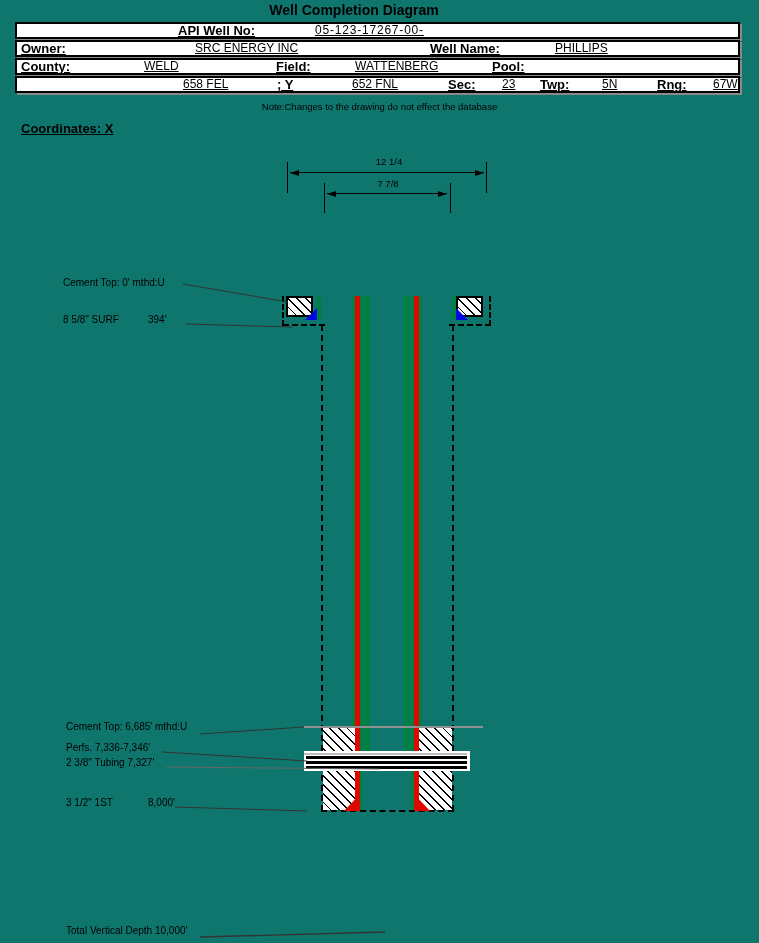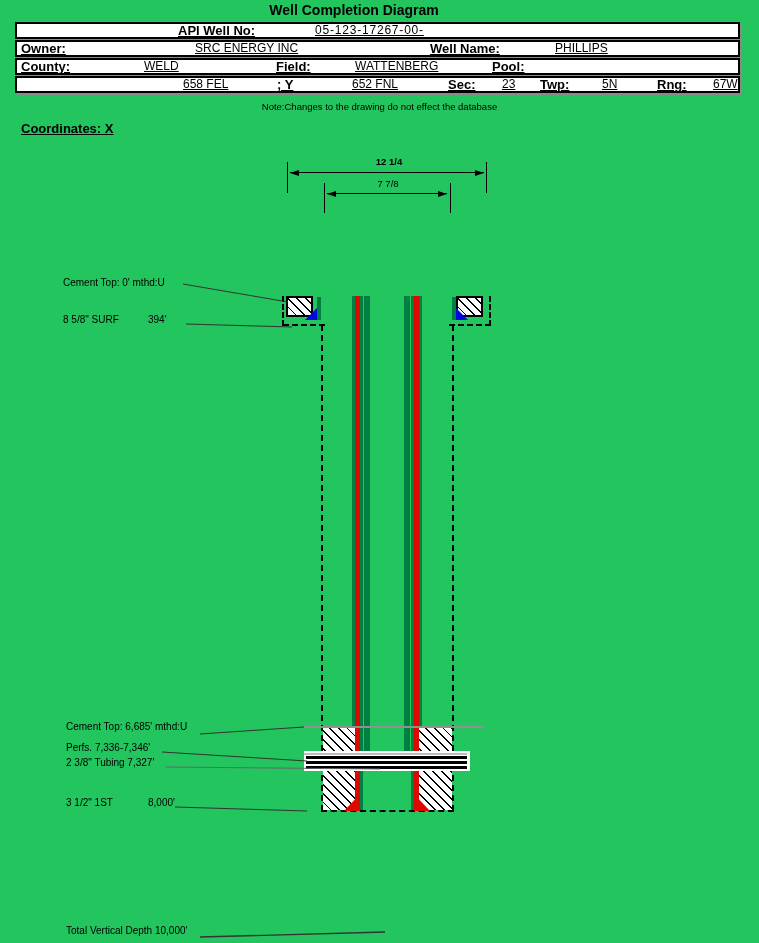--- a/index.html
+++ b/index.html
@@ -1,17 +1,17 @@
 <!DOCTYPE html>
 <html><head>
 <meta charset="utf-8">
 <style>
   html,body{margin:0;padding:0;background:#fff;}
   .page{
-    position:relative;width:759px;height:943px;background:#22c55e;overflow:hidden;
+    position:relative;width:759px;height:943px;background:#0f766e;overflow:hidden;
     font-family:"Liberation Sans","DejaVu Sans",sans-serif;color:#000;
   }
   .abs{position:absolute;}
   
   .page-title{font-size:14px;font-weight:bold;text-align:center;white-space:nowrap;}
   .hrow{
     position:absolute;left:15px;width:725px;height:17px;
     border:2px solid #000;box-sizing:border-box;background:#fff;
     box-shadow:2px 2px 0 0 #8a8a8a;
   }
@@ -80,21 +80,21 @@
     <span class="val" style="left:485px;">23</span>
     <span class="lbl" style="left:523px;">Twp:</span>
     <span class="val" style="left:585px;">5N</span>
     <span class="lbl" style="left:640px;">Rng:</span>
     <span class="val" style="left:696px;">67W</span>
   </div>
 
   <div class="abs note" style="top:101px;">Note:Changes to the drawing do not effect the database</div>
 
 
-  <div class="abs dim-label" style="left:339px;top:156px;width:100px;font-weight:bold;">12 1/4</div>
+  <div class="abs dim-label" style="left:339px;top:156px;width:100px;">12 1/4</div>
   <div class="abs dim-tick" style="left:287px;top:162px;height:31px;"></div>
   <div class="abs dim-tick" style="left:486px;top:162px;height:31px;"></div>
   <div class="abs dim-line" style="left:290px;top:172px;width:194px;"></div>
   <div class="abs arrow-l" style="left:290px;top:170px;"></div>
   <div class="abs arrow-r" style="left:475px;top:170px;"></div>
 
   <div class="abs dim-label" style="left:338px;top:178px;width:100px;">7 7/8</div>
   <div class="abs dim-tick" style="left:324px;top:183px;height:30px;"></div>
   <div class="abs dim-tick" style="left:450px;top:183px;height:30px;"></div>
   <div class="abs dim-line" style="left:327px;top:193px;width:120px;"></div>

